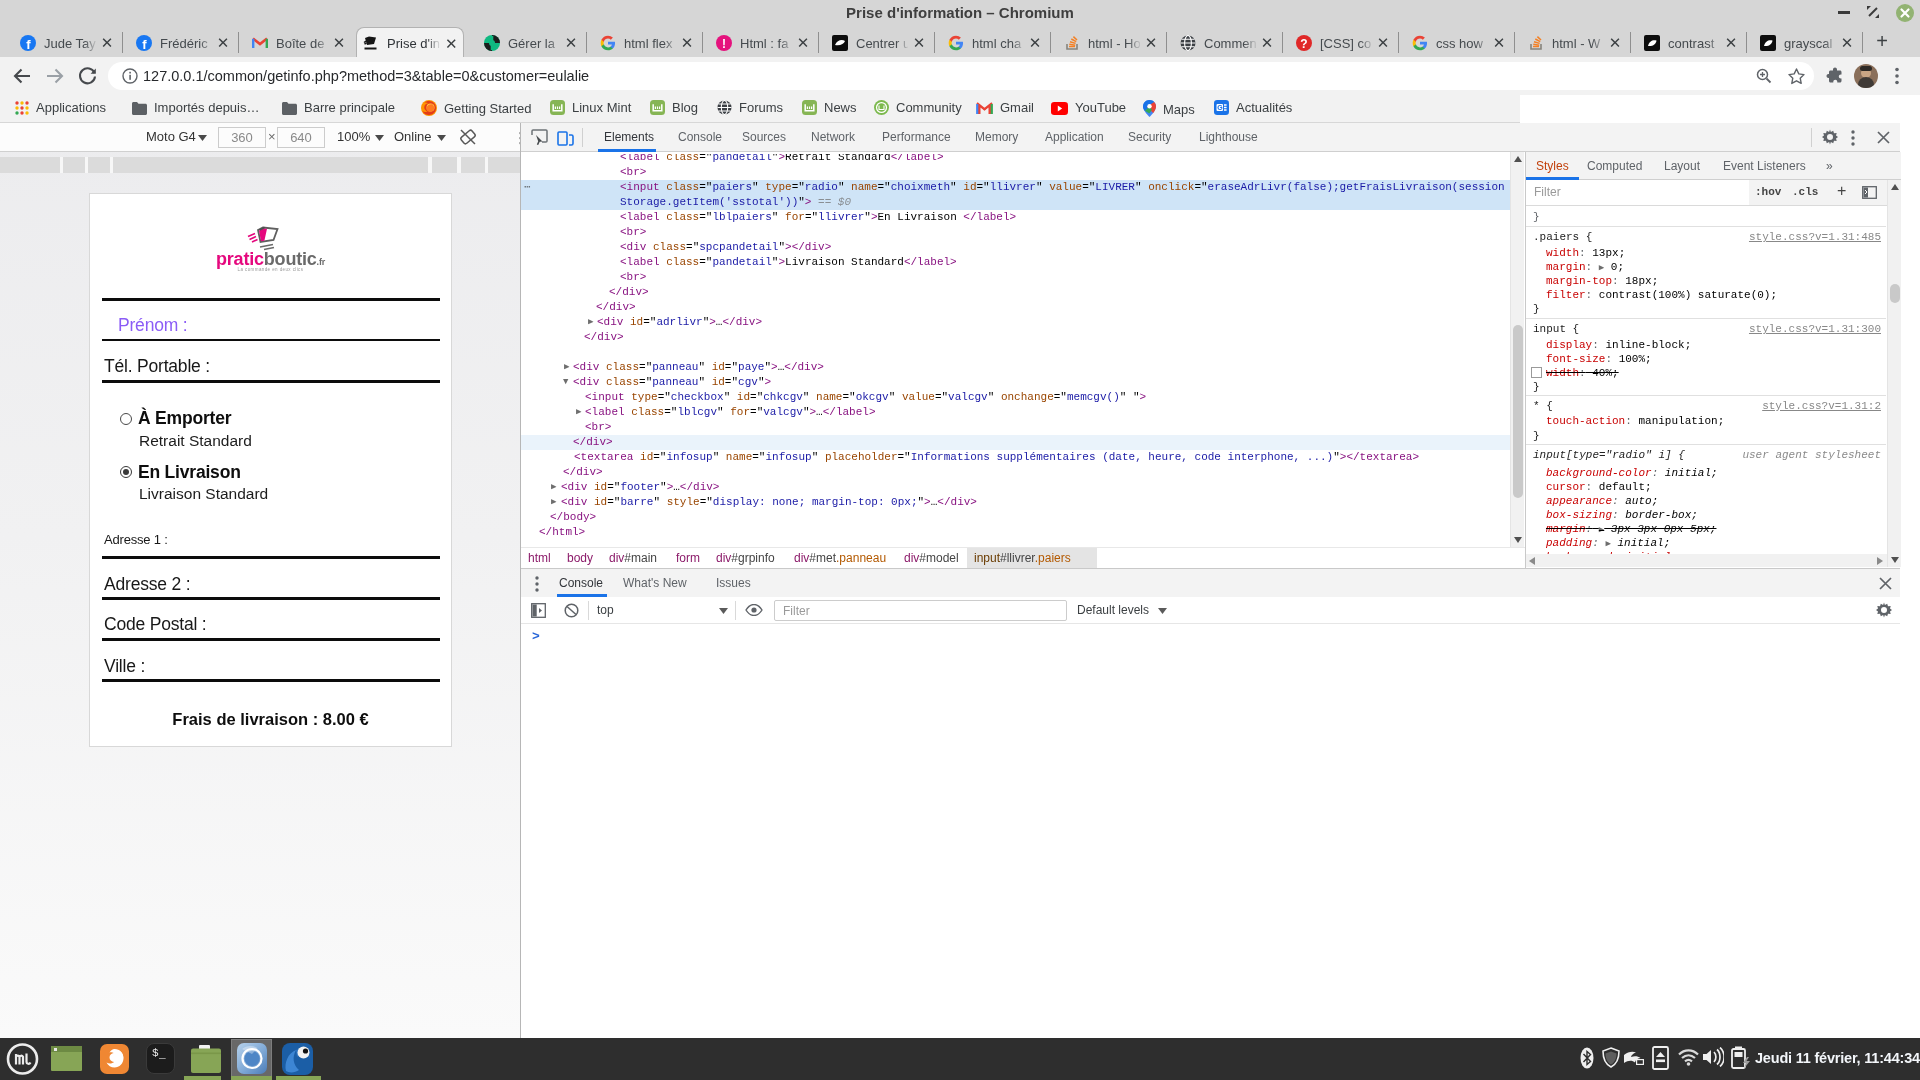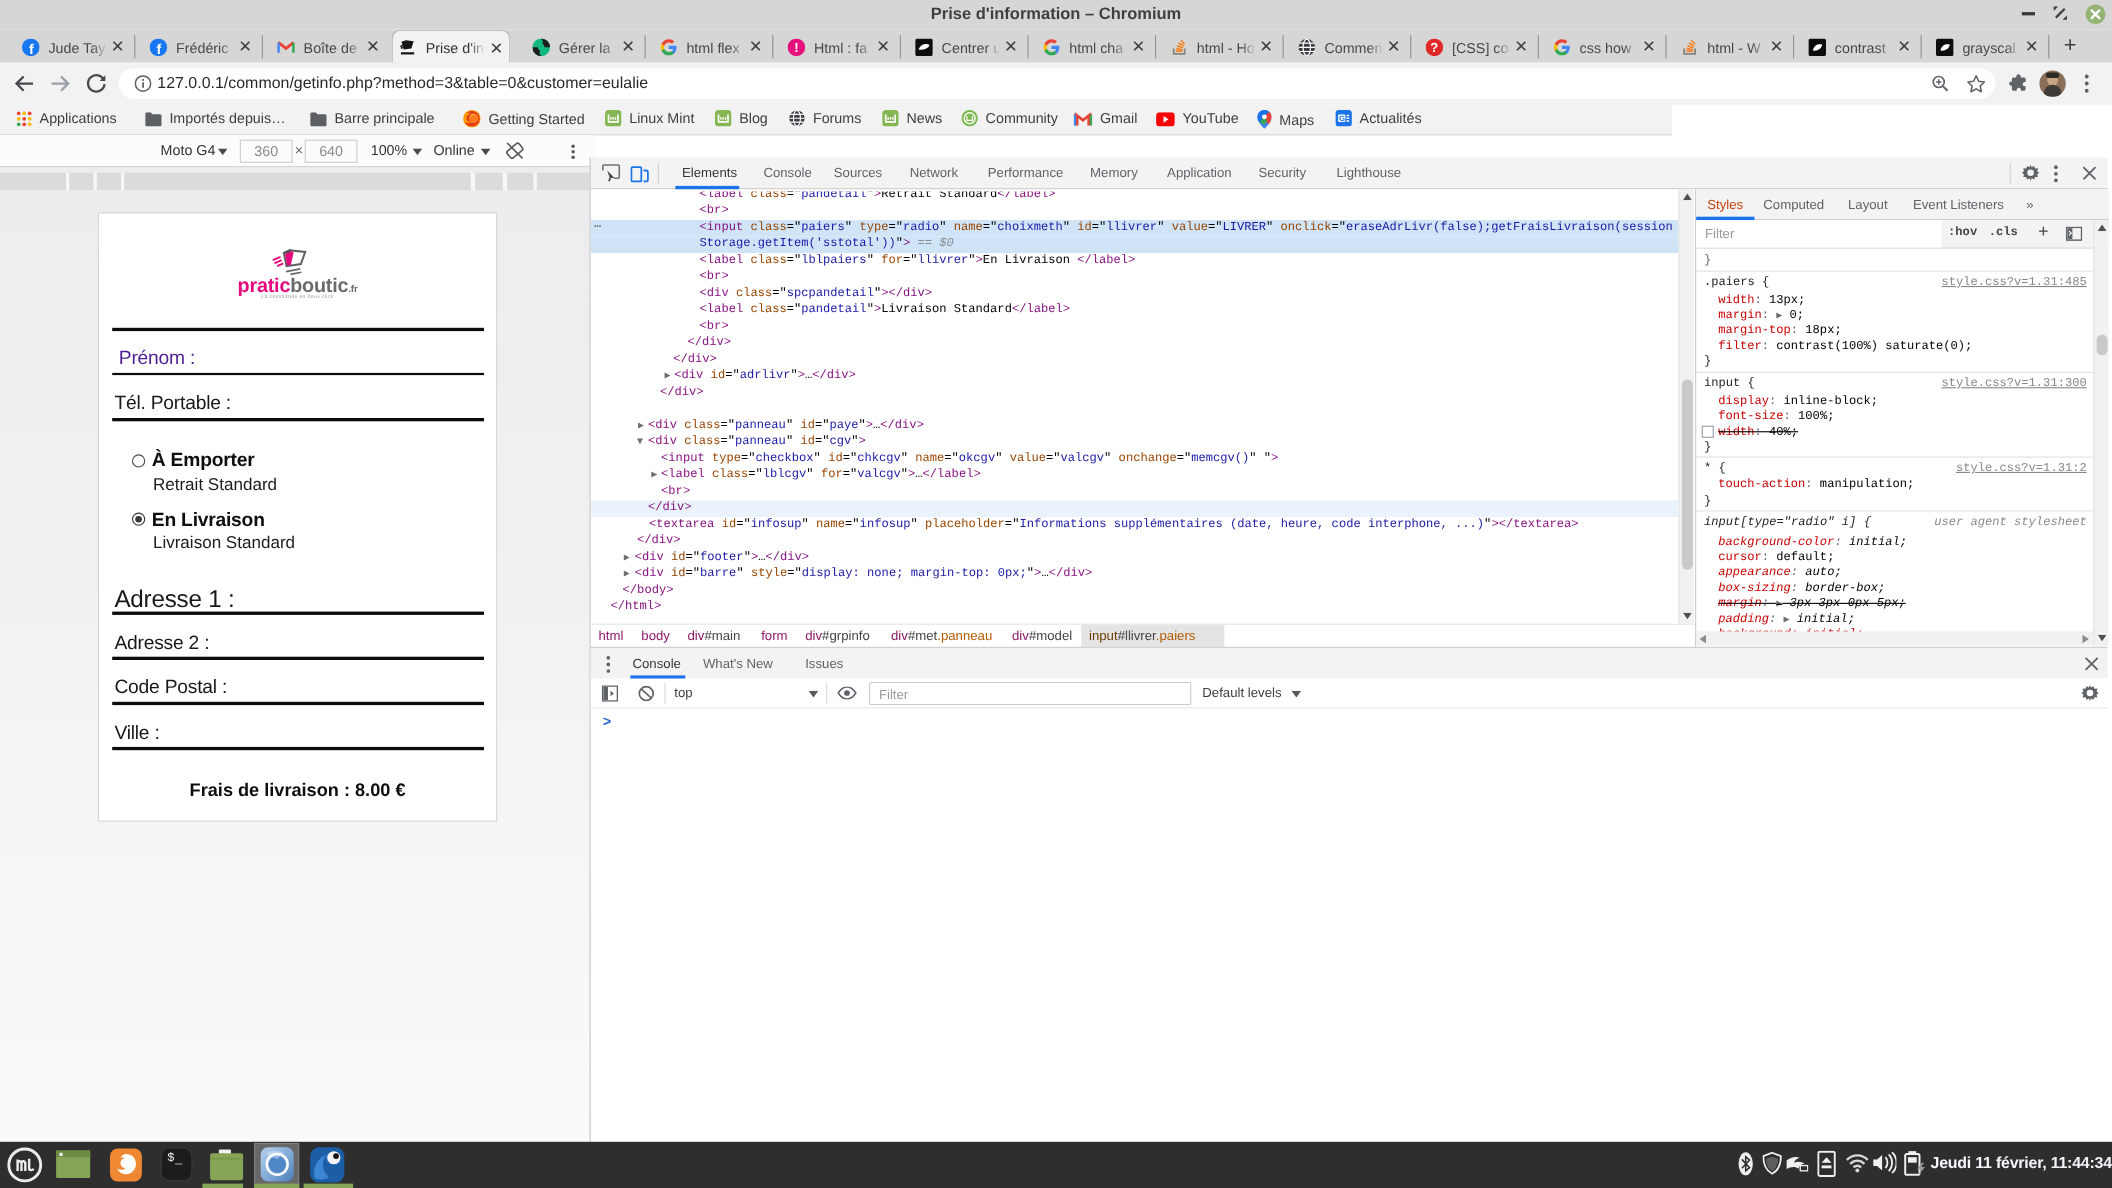--- a/index.html
+++ b/index.html
@@ -33,21 +33,21 @@
   #bookmarks { left:0; top:95px; width:1520px; height:28px; background:#f2f2f2; border-bottom:1px solid #d7d7d7; }
   .bm { position:absolute; top:5px; height:18px; font-size:13px; color:#3c4043; white-space:nowrap; }
   .bm svg, .bm .ic { vertical-align:-3px; margin-right:7px; }
   
   #leftpane { left:0; top:123px; width:541px; height:915px; background:linear-gradient(180deg,#ececee 0%, #f1f1f2 45%, #fafafa 100%); }
   #devbar { position:absolute; left:0; top:0; width:541px; height:29px; background:#fcfcfc; border-bottom:1px solid #d0d0d0; font-size:13px; color:#333; }
   #mqbar { position:absolute; left:0; top:34px; width:541px; height:16px; background:#f7f7f7; }
   #mqbar div { position:absolute; top:0; height:16px; background:#dbdbdb; }
   #page { position:absolute; left:90px; top:71px; width:361px; height:552px; background:#fff; outline:1px solid #d8d8d8; overflow:hidden; }
   
-  #devtools { left:536px; top:123px; width:1379px; height:915px; background:#fff; border-left:1px solid #b6b6b6;margin-top:20px; }
+  #devtools { left:520px; top:123px; width:1379px; height:915px; background:#fff; border-left:1px solid #b6b6b6; }
   #dt-tabs { position:absolute; left:0; top:0; width:1379px; height:29px; background:#f3f3f3; border-bottom:1px solid #cfcfcf; }
   .dtab { position:absolute; top:7px; font-size:12px; color:#5f6368; white-space:nowrap; }
   #elements { position:absolute; left:0; top:31px; width:989px; height:393px; font-family:"Liberation Mono", monospace; font-size:11px; background:#fff; overflow:hidden; }
   .crow { position:absolute; left:0; width:989px; height:15px; line-height:15px; white-space:pre; }
   .tag { color:#881280; } .an { color:#994500; } .av { color:#1a1aa6; }
   #breadcrumb { position:absolute; left:0; top:424px; width:1004px; height:21px; background:#fff; border-top:1px solid #e8e8e8; font-size:12px; color:#5f6368; }
   
   #styles { position:absolute; left:1004px; top:29px; width:375px; height:416px; border-left:1px solid #c9c9c9; background:#fff; }
   .mono { font-family:"Liberation Mono", monospace; font-size:11px; }
   .propn { color:#c80000; }
@@ -416,32 +416,32 @@
     <svg style="position:absolute;left:156px;top:30px" width="36" height="28" viewBox="0 0 36 28">
         <path d="M9 9.5 L2 12.5 M10 12.5 L3.5 15.5 M11.5 15.5 L6 18" stroke="#e5087e" stroke-width="1.7"></path>
         <path d="M12 6 L17 3.5 L31.5 5 L27.5 16 L14.5 18 Z" fill="#fff" stroke="#5f5f5f" stroke-width="1.8"></path>
         <path d="M13 6.6 L17.5 4.4 L21 4.8 L18.4 16.8 L15 17.3 Z" fill="#e5087e"></path>
         <path d="M12.5 5.5 L18 2.8 L19.5 3.9 L14.5 6.6 Z" fill="#4f4f4f"></path>
         <path d="M27 20.5 L14 23 M28 23.5 L18 25.5" stroke="#6a6a6a" stroke-width="1.6"></path>
       </svg>
     <div style="position:absolute;left:0;top:55px;width:361px;text-align:center;font-size:18px;font-weight:bold;letter-spacing:-0.2px;"><span style="color:#e5087e">pratic</span><span style="color:#6a6a6a">boutic</span><span style="color:#6a6a6a;font-size:9px">.fr</span></div>
     <div style="position:absolute;left:0;top:73px;width:361px;text-align:center;font-size:4.5px;color:#999;letter-spacing:.4px;">La commande en deux clics</div>
     <div style="position:absolute;left:12px;top:104px;width:338px;height:2.5px;background:#0c0c0c"></div>
-    <div style="position:absolute;left:18px;top:121px;font-size:17.5px;letter-spacing:-0.2px;color:#4c1d95">Prénom :</div>
+    <div style="position:absolute;left:28px;top:121px;font-size:17.5px;letter-spacing:-0.2px;color:#8b5cf6">Prénom :</div>
     <div style="position:absolute;left:12px;top:144.5px;width:338px;height:2.5px;background:#0c0c0c"></div>
     <div style="position:absolute;left:14px;top:162px;font-size:17.5px;letter-spacing:-0.2px;color:#181818">Tél. Portable :</div>
     <div style="position:absolute;left:12px;top:186px;width:338px;height:2.5px;background:#0c0c0c"></div>
     <div style="position:absolute;left:30px;top:219px;width:12px;height:12px;border:1.6px solid #4a4a4a;border-radius:50%;"></div>
     <div style="position:absolute;left:48px;top:214px;font-size:17.5px;letter-spacing:-0.2px;font-weight:bold;color:#0e0e0e">À Emporter</div>
     <div style="position:absolute;left:49px;top:238px;font-size:15.5px;color:#1c1c1c">Retrait Standard</div>
     <div style="position:absolute;left:30px;top:272px;width:12px;height:12px;border:1.6px solid #3a3a3a;border-radius:50%;"></div>
     <div style="position:absolute;left:32.8px;top:274.8px;width:6.5px;height:6.5px;background:#3a3a3a;border-radius:50%;"></div>
     <div style="position:absolute;left:48px;top:268px;font-size:17.5px;letter-spacing:-0.2px;font-weight:bold;color:#0e0e0e">En Livraison</div>
     <div style="position:absolute;left:49px;top:291px;font-size:15.5px;color:#1c1c1c">Livraison Standard</div>
-    <div style="position:absolute;left:14px;top:338px;font-size:22px;letter-spacing:-0.2px;color:#181818">Adresse 1 :</div>
+    <div style="position:absolute;left:14px;top:338px;font-size:13px;letter-spacing:-0.2px;color:#181818">Adresse 1 :</div>
     <div style="position:absolute;left:12px;top:362px;width:338px;height:2.5px;background:#0c0c0c"></div>
     <div style="position:absolute;left:14px;top:380px;font-size:17.5px;letter-spacing:-0.2px;color:#181818">Adresse 2 :</div>
     <div style="position:absolute;left:12px;top:403px;width:338px;height:2.5px;background:#0c0c0c"></div>
     <div style="position:absolute;left:14px;top:420px;font-size:17.5px;letter-spacing:-0.2px;color:#181818">Code Postal :</div>
     <div style="position:absolute;left:12px;top:444px;width:338px;height:2.5px;background:#0c0c0c"></div>
     <div style="position:absolute;left:14px;top:462px;font-size:17.5px;letter-spacing:-0.2px;color:#181818">Ville :</div>
     <div style="position:absolute;left:12px;top:485px;width:338px;height:2.5px;background:#0c0c0c"></div>
     <div style="position:absolute;left:0;top:516px;width:361px;text-align:center;font-size:16.5px;font-weight:bold;color:#0e0e0e">Frais de livraison : 8.00 €</div>
     <div style="position:absolute;left:31px;top:564px;width:11px;height:11px;border:1.5px solid #4a4a4a;border-radius:50%;"></div>
     <div style="position:absolute;left:48px;top:557px;font-size:17.5px;font-weight:bold;color:#0e0e0e">Au Comptant</div>

